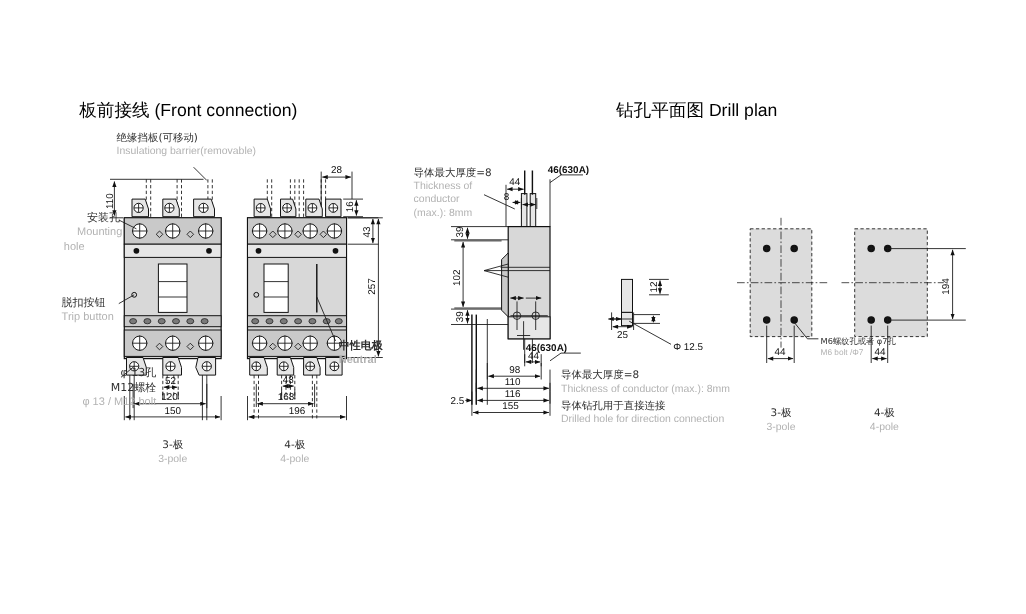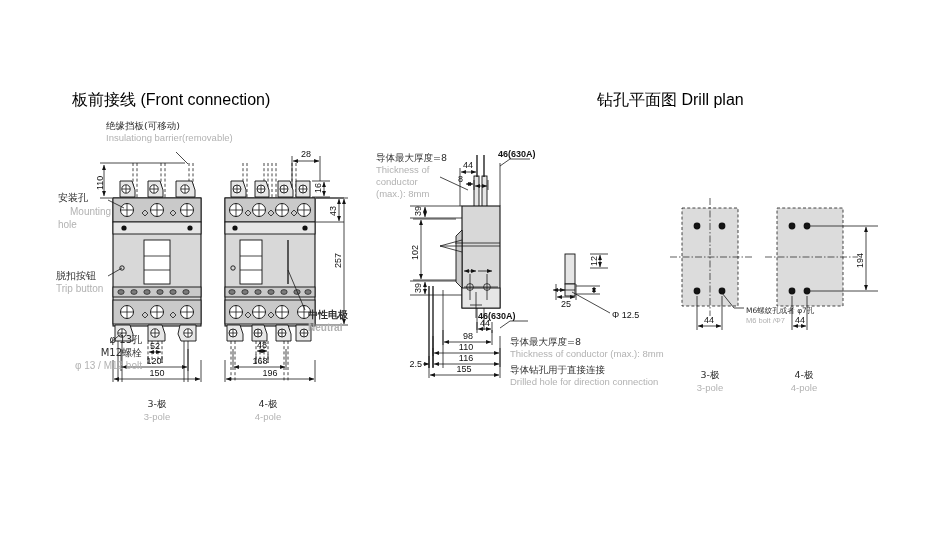--- a/index.html
+++ b/index.html
@@ -457,32 +457,32 @@
     <text class="lbl-cn" x="804" y="378" text-anchor="middle">4-极</text>
     <text class="lbl-en" x="804" y="391" text-anchor="middle">4-pole</text>
   </g>
 </svg>
 
 <div style="position:absolute;left:72px;top:90px;">
   <span class="ttl-cn">板前接线</span>
   <span class="ttl-en">(Front connection)</span>
 </div>
 
-<div style="position:absolute;left:560px;top:90px;margin-left:37px;">
+<div style="position:absolute;left:560px;top:90px;">
   <span class="ttl-cn">钻孔平面图</span>
   <span class="ttl-en">Drill plan</span>
 </div>
 
 <div style="position:absolute;left:106px;top:120px;text-align:left;line-height:12px;">
   <div style="font-size:9.5px;color:#2f2f2f;font-family:'DejaVu Sans',sans-serif;">绝缘挡板(可移动)</div>
   <div style="font-size:9.5px;color:#b2b2b2;font-family:'Liberation Sans',sans-serif;">Insulationg barrier(removable)</div>
 </div>
 
 <div style="position:absolute;left:58px;top:192px;text-align:left;line-height:13px;">
-  <div style="font-size:10px;color:#2f2f2f;font-family:Liberation Mono, monospace;">安装孔</div>
+  <div style="font-size:10px;color:#2f2f2f;font-family:Liberation Sans, sans-serif;margin-left:21px;">安装孔</div>
   <div style="font-size:10px;color:#b2b2b2;font-family:'Liberation Sans',sans-serif;padding-left:12px;">Mounting</div>
   <div style="font-size:10px;color:#b2b2b2;font-family:'Liberation Sans',sans-serif;">hole</div>
 </div>
 
 <div style="position:absolute;left:56px;top:269px;text-align:left;line-height:13px;">
   <div style="font-size:10px;color:#2f2f2f;font-family:'DejaVu Sans',sans-serif;">脱扣按钮</div>
   <div style="font-size:10px;color:#b2b2b2;font-family:'Liberation Sans',sans-serif;">Trip button</div>
 </div>
 
 <div style="position:absolute;left:32px;top:333px;width:110px;text-align:right;line-height:13px;">

